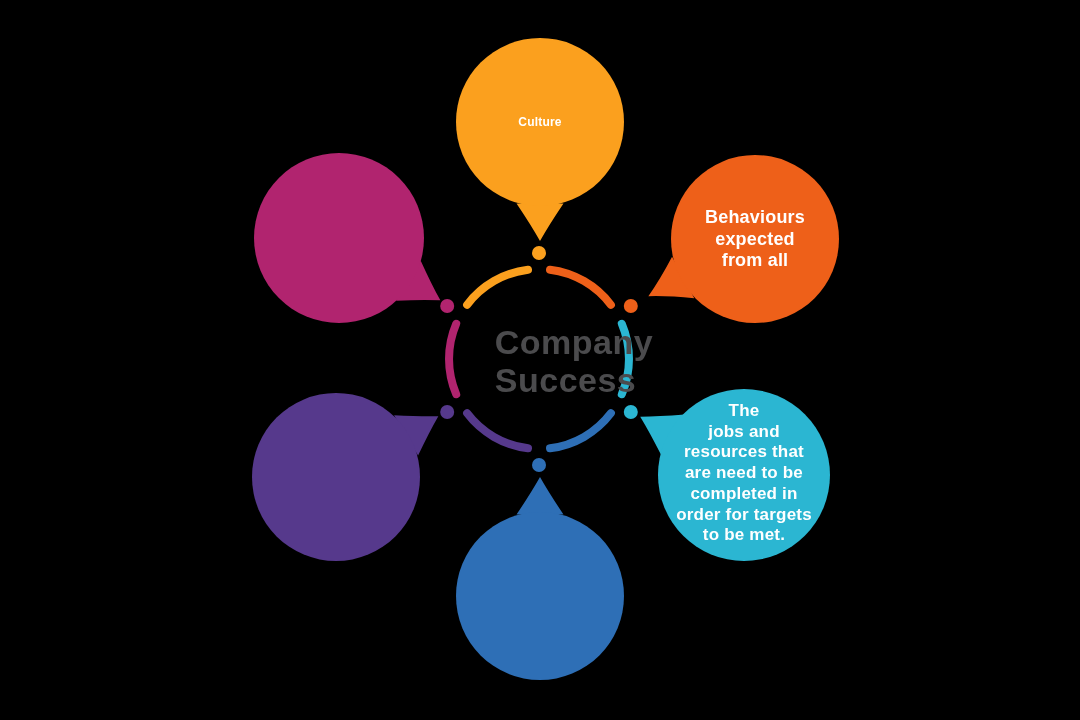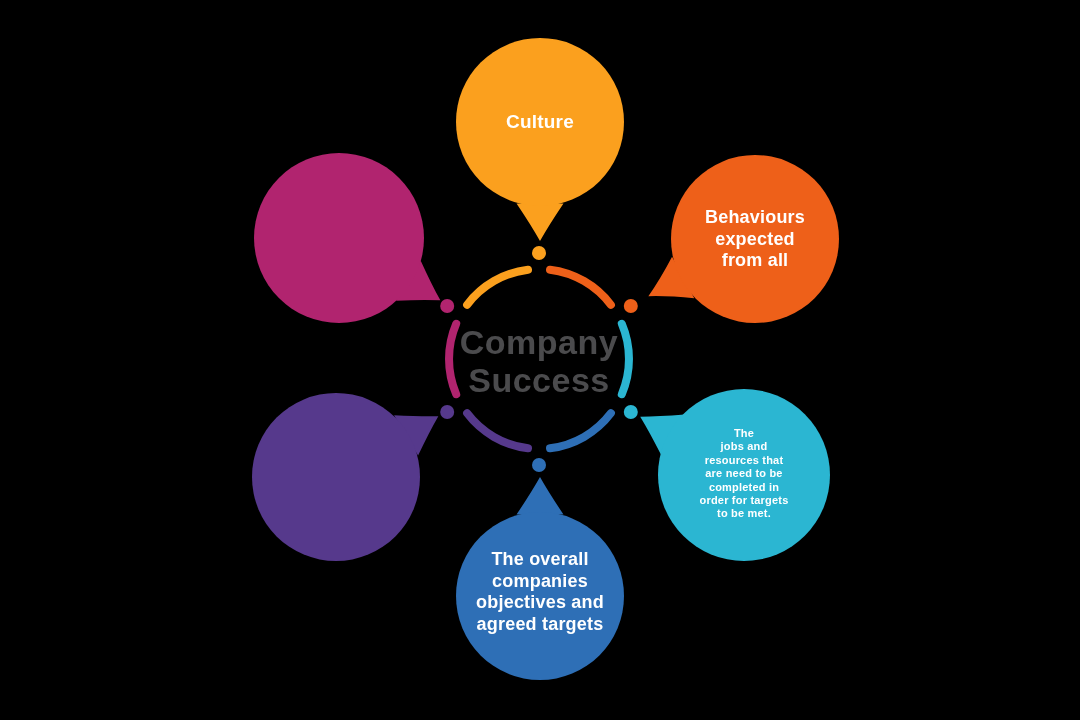--- a/index.html
+++ b/index.html
@@ -25,35 +25,36 @@
     transform: translate(-50%, -50%);
     text-align: center;
     white-space: pre-line;
     color: #ffffff;
     font-weight: bold;
     font-size: 18px;
     line-height: 1.2;
     letter-spacing: 0.2px;
   }
   .label.small {
-    font-size: 11px;
+    font-size: 17px;
     line-height: 1.22;
   }
   .label.single {
-    font-size: 19px;
+    font-size: 12px;
   }
   .center-title {
     position: absolute;
     transform: translate(-50%, -50%);
-    text-align: center;
+    text-align: left;
     white-space: pre-line;
     font-weight: bold;
     font-size: 34px;
     line-height: 1.12;
     letter-spacing: 0.5px;
+    margin-left: 35px;
   }
 </style>
 </head>
 <body>
 
 <div class="stage">
 
   <svg width="1080" height="720" viewBox="0 0 1080 720">
 
     <g transform="translate(540,122)">
@@ -111,20 +112,16 @@
 from all</div>
 
   <div class="label small" style="left:744px; top:474px; width:190px;">The
 jobs and
 resources that
 are need to be
 completed in
 order for targets
 to be met.</div>
 
-  <div class="label" style="left:540px; top:592px; width:190px;">The overall
-companies
-objectives and
-agreed targets</div>
 
 
 
 </div>
 
 </body></html>

